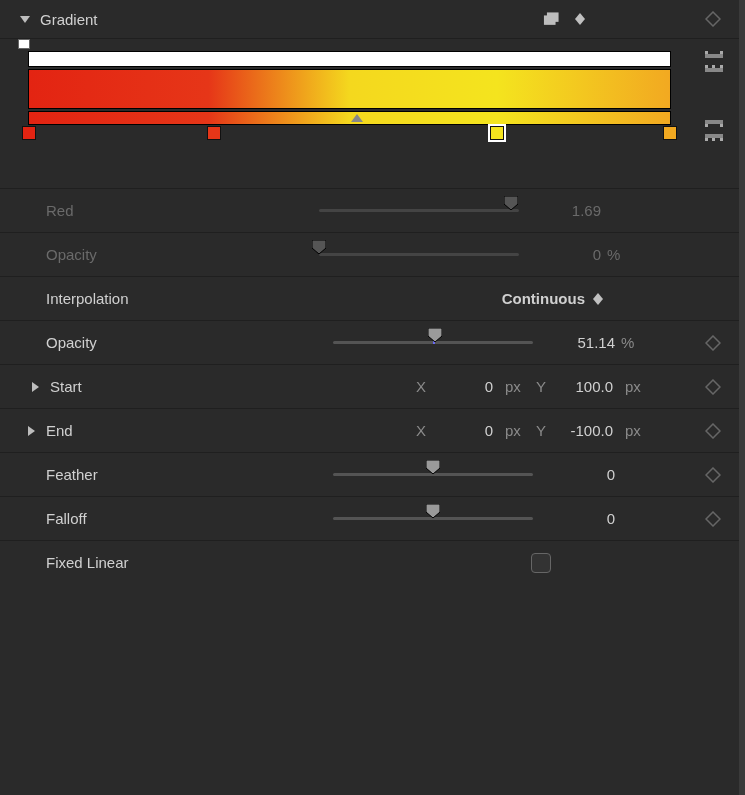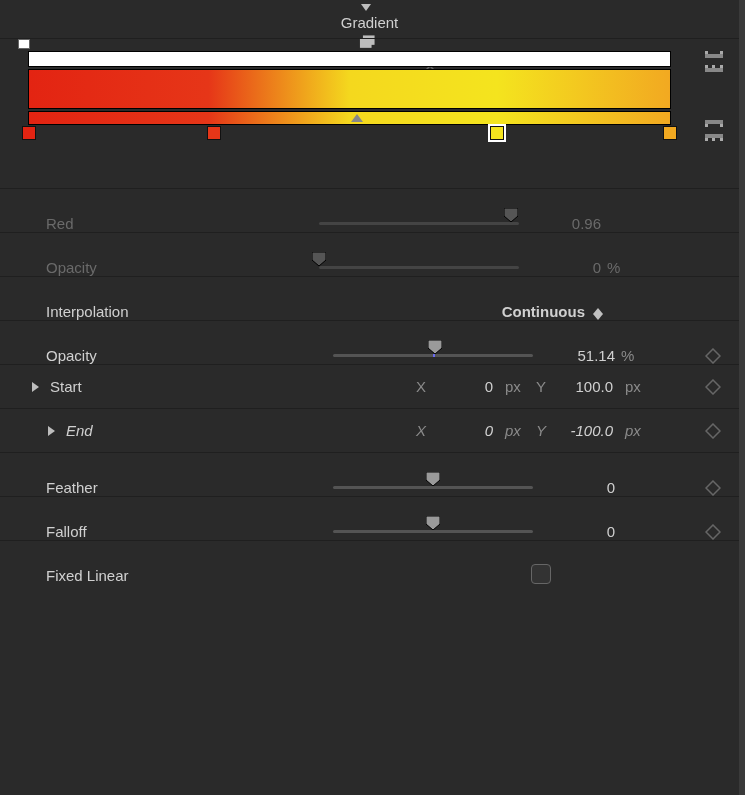--- a/index.html
+++ b/index.html
@@ -10,21 +10,21 @@
     --text-very-dim:#6a6a6a;
     --border:#1a1a1a;
     --slider-track:#545454;
     --slider-track-dim:#444;
     --slider-blue:#6a6af0;
   }
   *{box-sizing:border-box;font-family:-apple-system,Helvetica,Arial,sans-serif;font-size:15px;}
   body{margin:0;background:#1a1a1a;}
   .panel{width:745px;height:795px;background:var(--bg);color:var(--text);position:relative;border-right:6px solid #3a3a3a;}
   .row{display:flex;align-items:center;height:44px;padding:0 18px;border-top:1px solid #1f1f1f;}
-  .row.header{height:34px;flex-direction:column;}
+  .row.header{height:34px;}
   .disclosure{display:inline-block;width:14px;height:14px;margin-right:8px;position:relative;}
   .disclosure.down svg,.disclosure.right svg{width:14px;height:14px;fill:#bdbdbd;}
   .lbl{flex:0 0 auto;color:var(--text);}
   .lbl.dim{color:var(--text-very-dim);}
   .spacer{flex:1;}
   .keyf{width:16px;height:16px;margin-left:auto;opacity:0.45;}
   .keyf svg{width:16px;height:16px;stroke:#b0b0b0;fill:none;stroke-width:1.5;}
   .icon-btn{background:none;border:none;padding:2px;cursor:pointer;display:flex;align-items:center;}
   .icon-btn svg{width:18px;height:18px;fill:#bdbdbd;stroke:#bdbdbd;}
 
@@ -61,21 +61,21 @@
   .color-well{width:64px;height:24px;border:2px solid #cfcfcf;border-radius:3px;margin-left:10px;}
   .chev svg{width:14px;height:14px;fill:#9a9a9a;}
   .stepper{display:inline-flex;flex-direction:column;margin-left:8px;}
   .stepper svg{width:10px;height:6px;fill:#c0c0c0;display:block;}
 
   .xy{display:flex;align-items:center;gap:6px;}
   .xylbl{color:var(--text-dim);width:20px;text-align:center;}
   .xyval{width:56px;text-align:right;}
 
   .checkbox{width:20px;height:20px;border:1px solid #666;border-radius:4px;background:#333;}
-  .indent1{padding-left:46px;align-items:flex-end;}
+  .indent1{padding-left:46px;}
 </style>
 </head>
 <body>
 
 <div class="panel">
 
   <div class="row header" style="border-top:none;height:38px;">
     <span class="disclosure down">
       <svg viewBox="0 0 14 14">
           <path d="M2 4 L12 4 L7 11 Z"></path>
@@ -157,21 +157,21 @@
 
   <div class="row indent1">
     <span class="lbl dim">Red</span>
     <span class="spacer"></span>
     <div class="slider-wrap">
         <div class="slider-track dim"></div>
         <div class="slider-thumb dim" style="left:96%;"><svg viewBox="0 0 14 14">
             <path d="M0 0 H14 V8 L7 14 L0 8 Z"></path>
           </svg></div>
       </div>
-    <span class="num dim">0.96</span>
+    <span class="num dim">1.69</span>
     <span class="unit dim"></span>
       <span style="width:90px;"></span>
   </div>
   <div class="row indent1">
     <span class="lbl dim">Opacity</span>
     <span class="spacer"></span>
     <div class="slider-wrap">
         <div class="slider-track dim"></div>
         <div class="slider-thumb dim" style="left:0%;"><svg viewBox="0 0 14 14">
             <path d="M0 0 H14 V8 L7 14 L0 8 Z"></path>
@@ -232,21 +232,21 @@
       <span class="xylbl">Y</span>
       <span class="xyval">100.0</span>
       <span class="unit" style="width:26px;">px</span>
     </div>
     <span style="width:60px;"></span>
     <span class="keyf"><svg viewBox="0 0 16 16">
           <path d="M8 1 L15 8 L8 15 L1 8 Z"></path>
         </svg></span>
   </div>
 
-  <div class="row" style="padding-left:44px;font-style:italic;">
+  <div class="row" style="padding-left:24px;">
     <span class="disclosure right">
       <svg viewBox="0 0 14 14">
           <path d="M4 2 L11 7 L4 12 Z" fill="#bdbdbd"></path>
         </svg>
     </span>
     <span class="lbl">End</span>
     <span class="spacer"></span>
     <div class="xy">
       <span class="xylbl">X</span>
       <span class="xyval">0</span>

